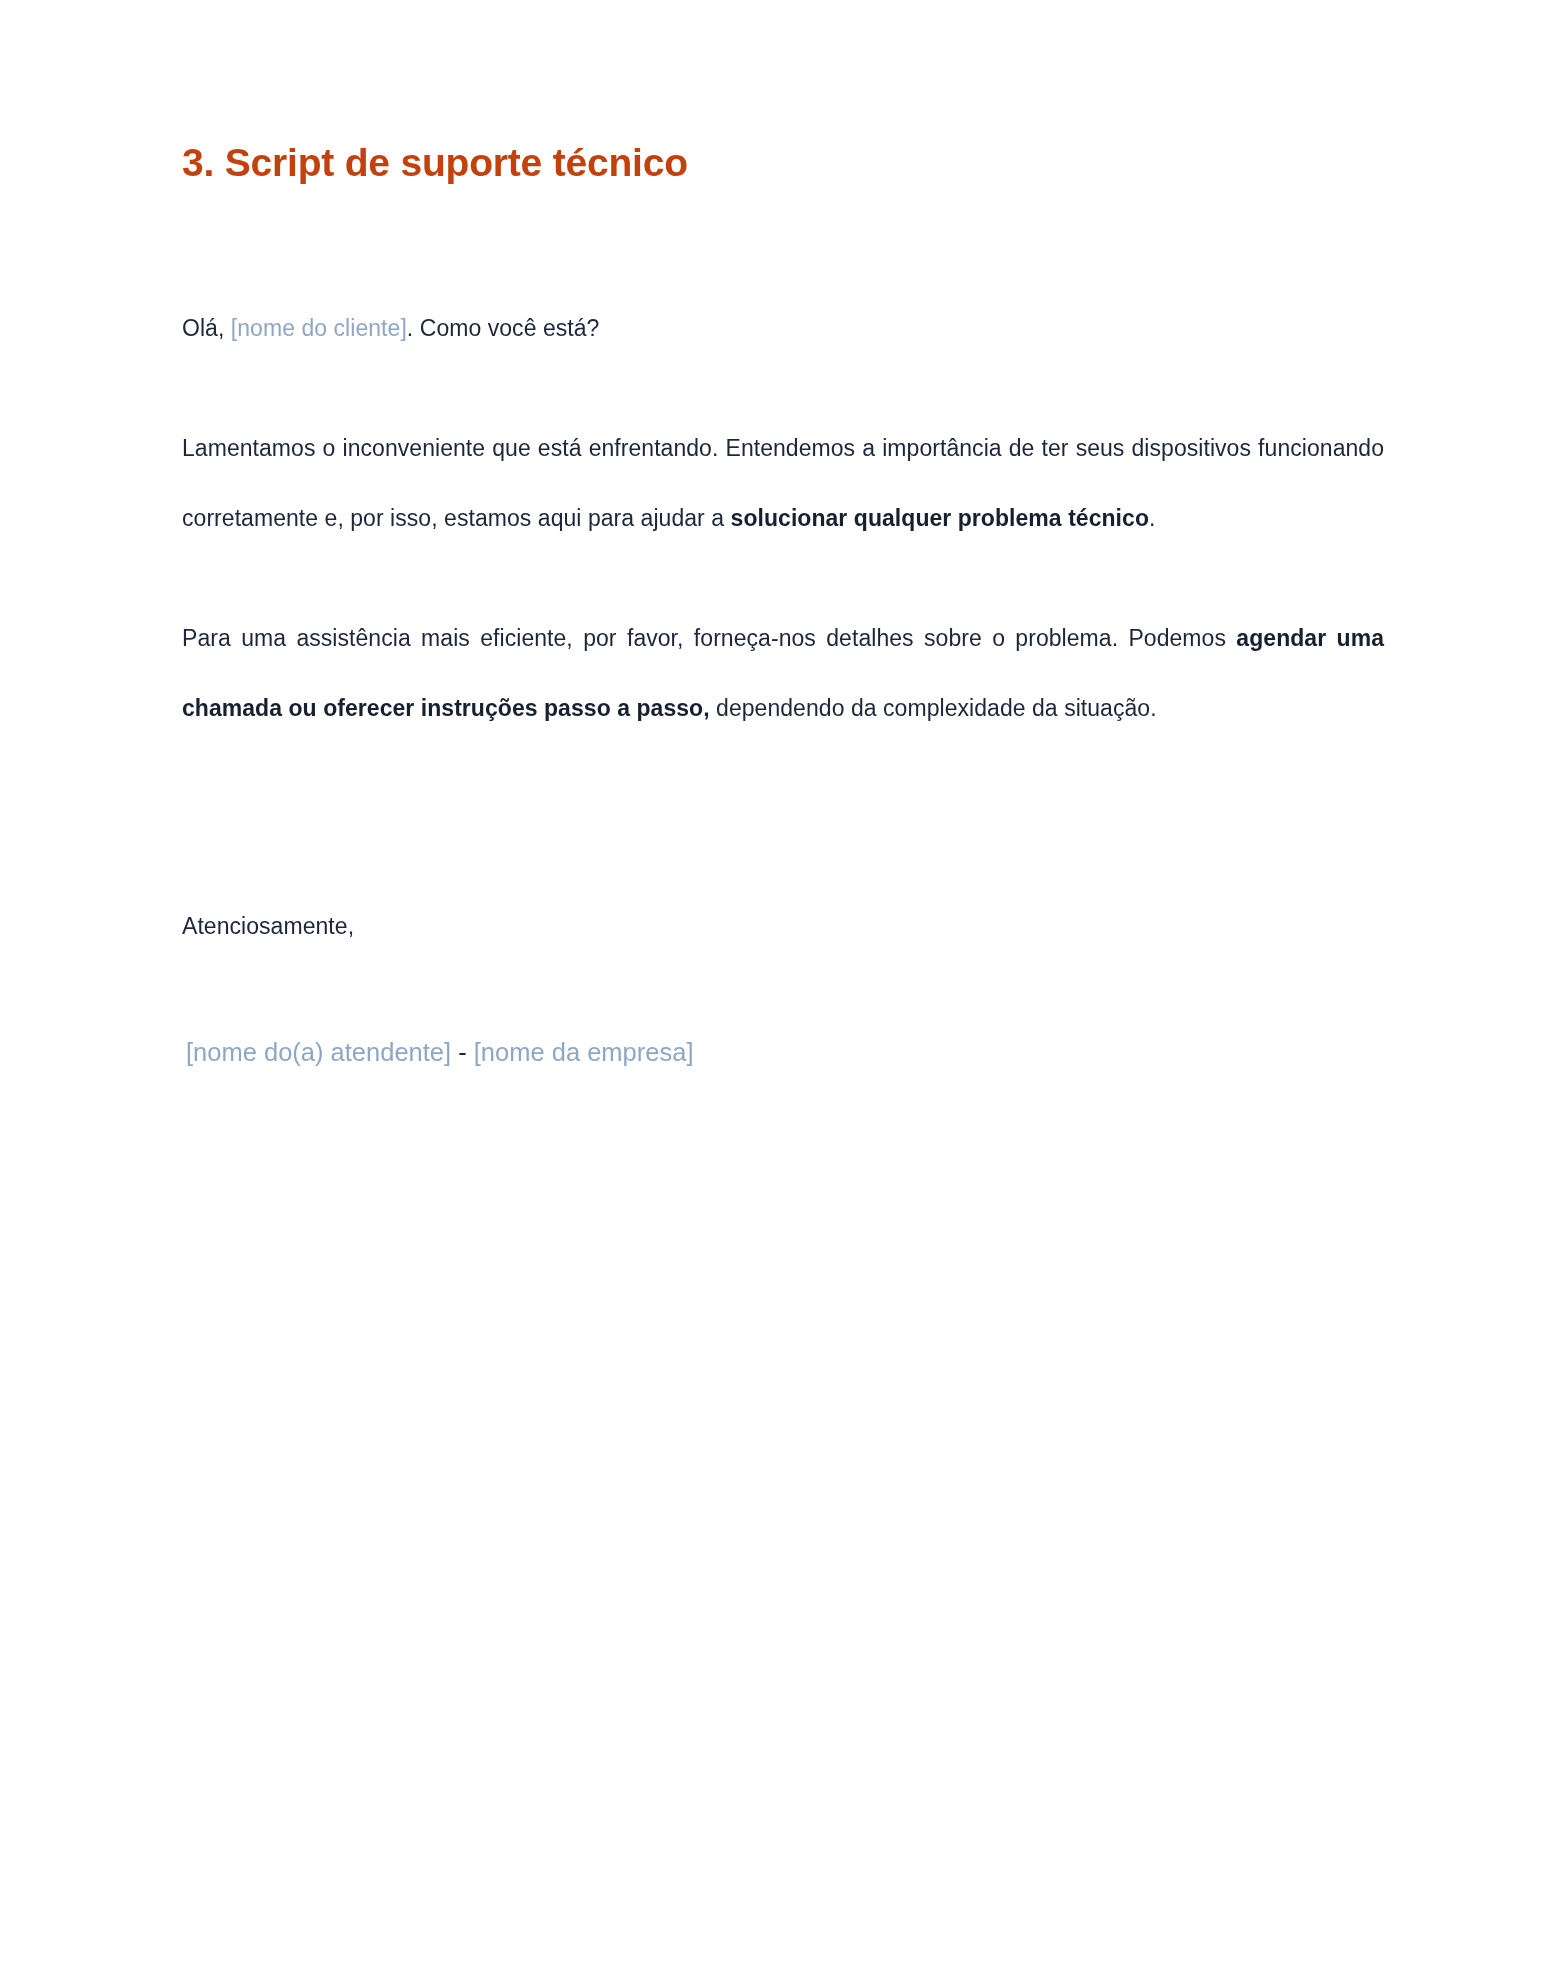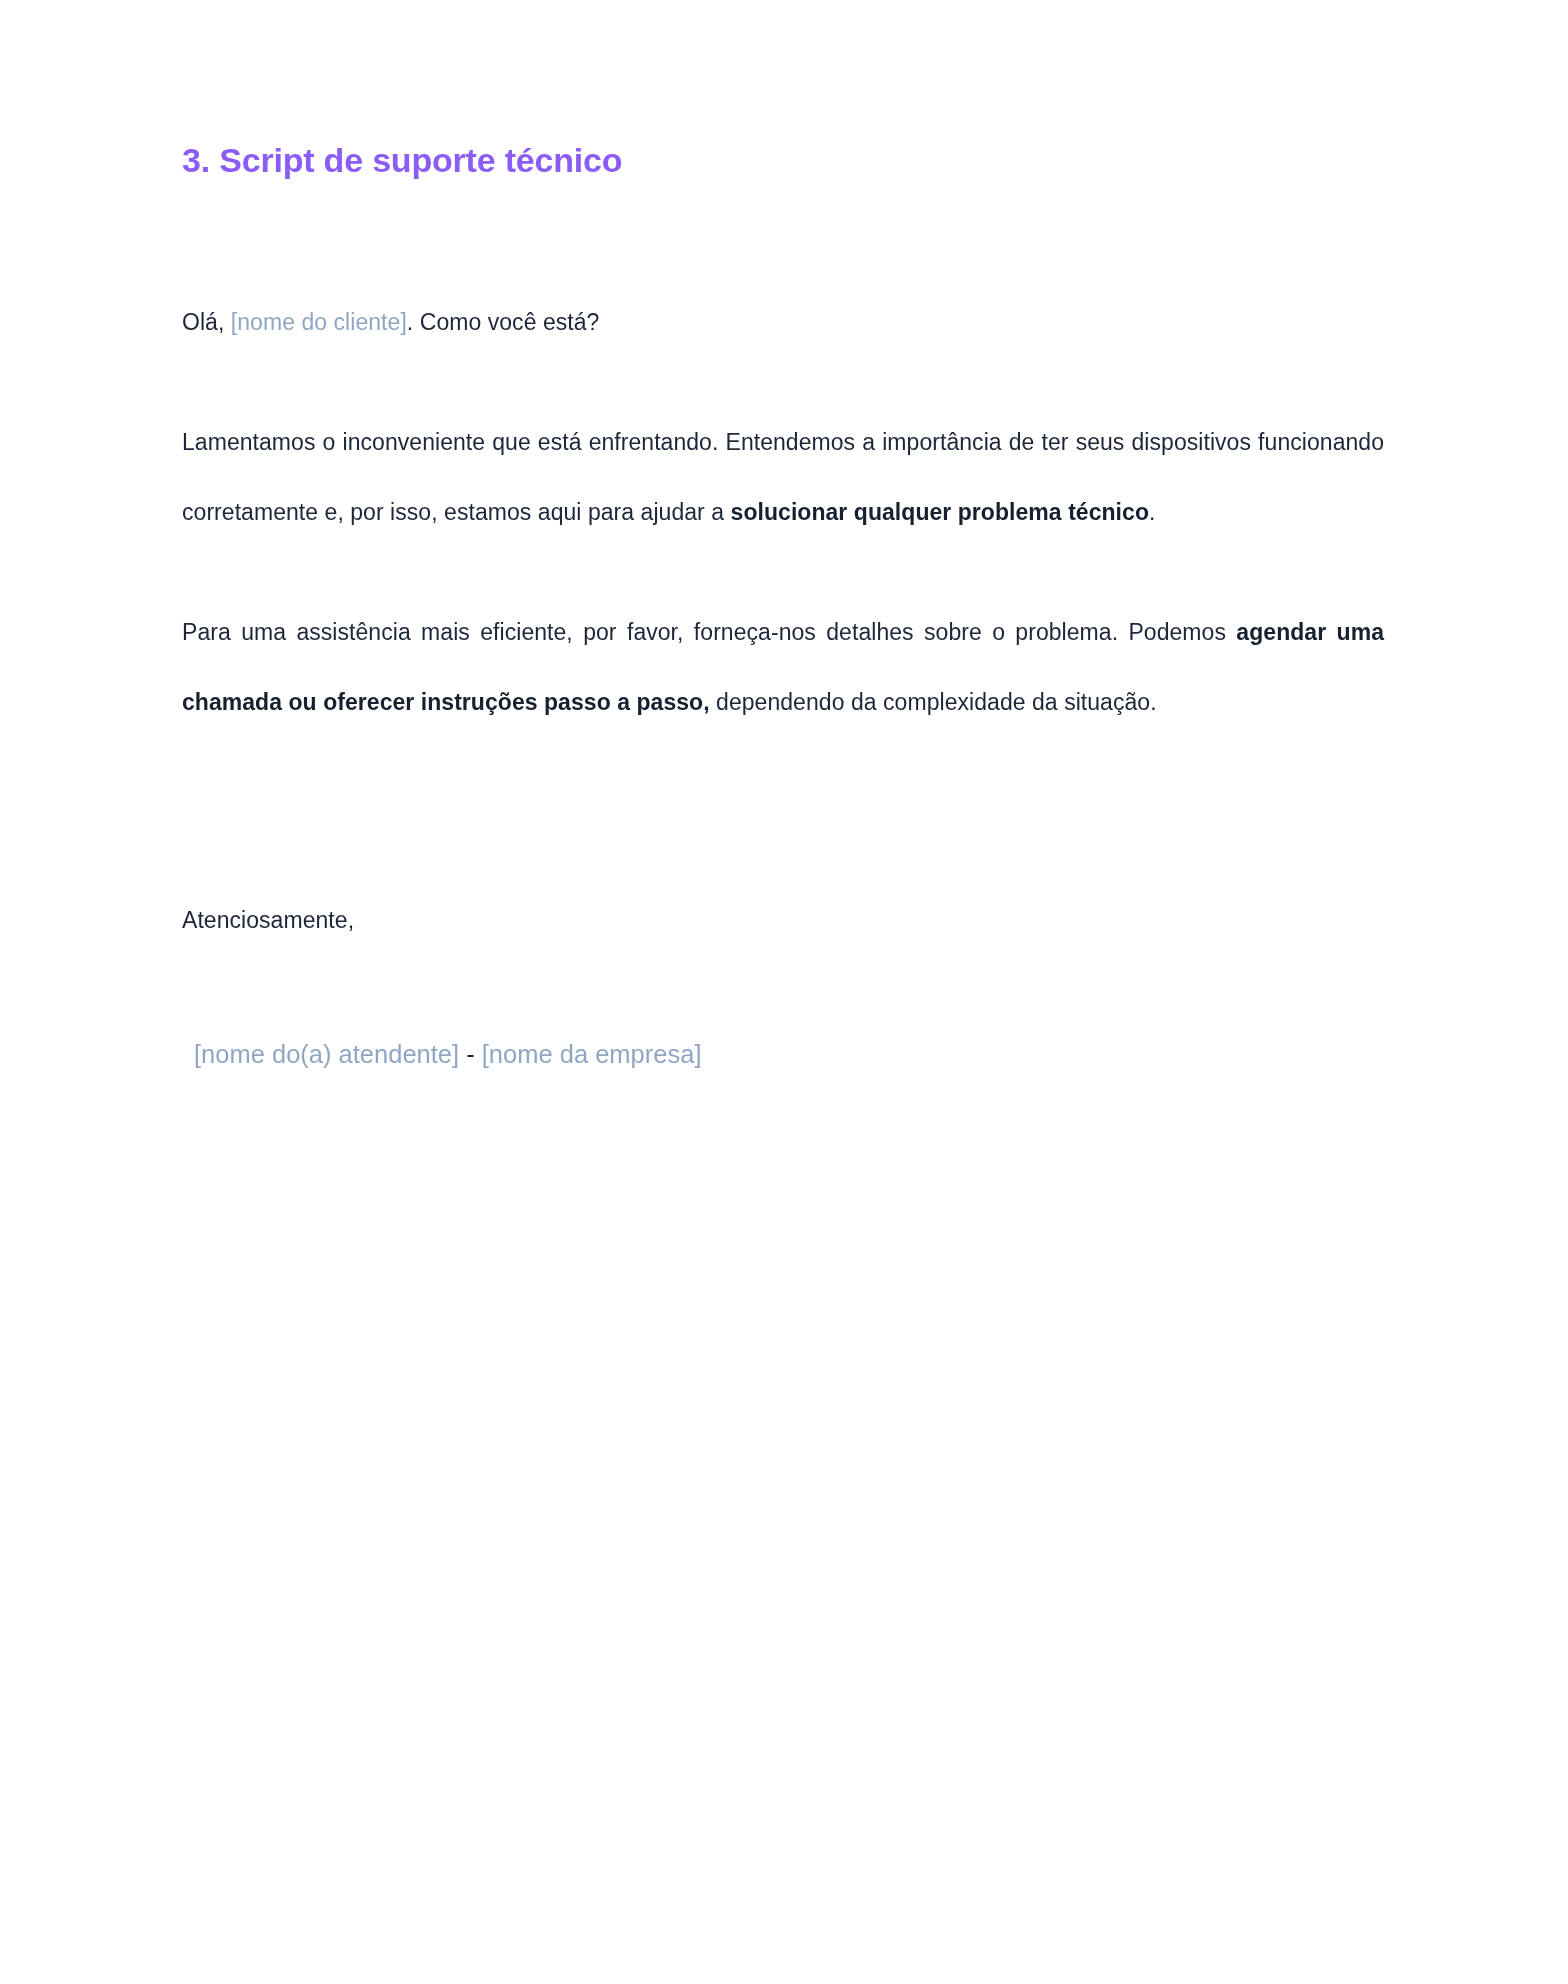--- a/index.html
+++ b/index.html
@@ -20,22 +20,22 @@
     box-sizing: border-box;
     overflow: hidden;
   }
   .content {
     position: absolute;
     left: 182px;
     top: 0;
     width: 1202px;
   }
   .doc-heading {
-    color: #8b5cf6;
-    font-size: 34px;
+    color: #c2410c;
+    font-size: 39px;
     font-weight: bold;
     letter-spacing: -0.2px;
     margin: 0;
     padding-top: 140px;
     line-height: 1.2;
   }
   .para {
     color: #1D2739;
     font-size: 23px;
     line-height: 70px;
@@ -55,21 +55,21 @@
     color: #8FA7C4;
   }
   .bold {
     font-weight: bold;
     color: #16202F;
   }
   .sig-line {
     color: #8FA7C4;
     font-size: 25.5px;
     line-height: 70px;
-    margin: 12px;
+    margin: 4px;
     text-align: left;
   }
   .sig-dash {
     color: #1D2739;
   }
 </style>
 </head>
 <body>
 
 <div class="page">

